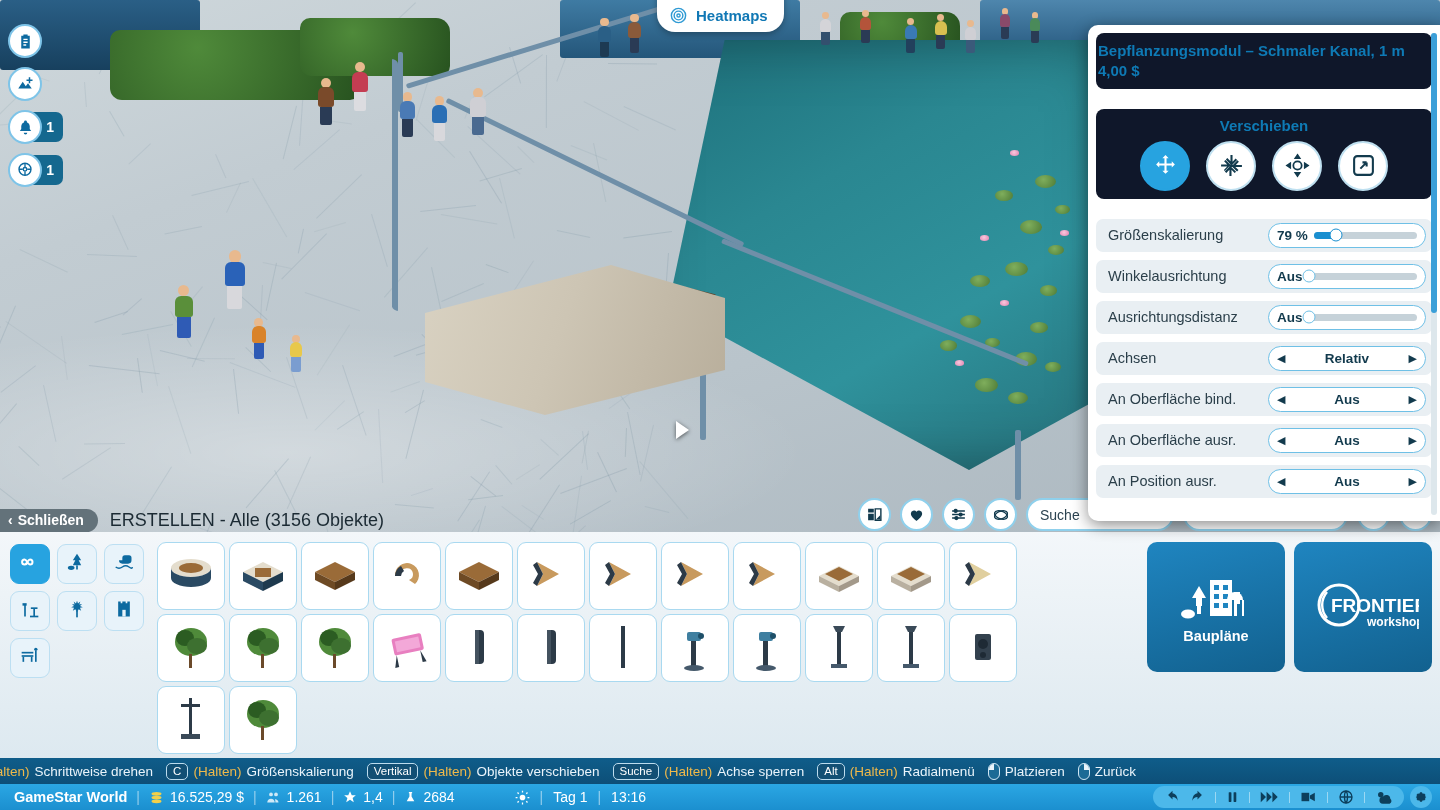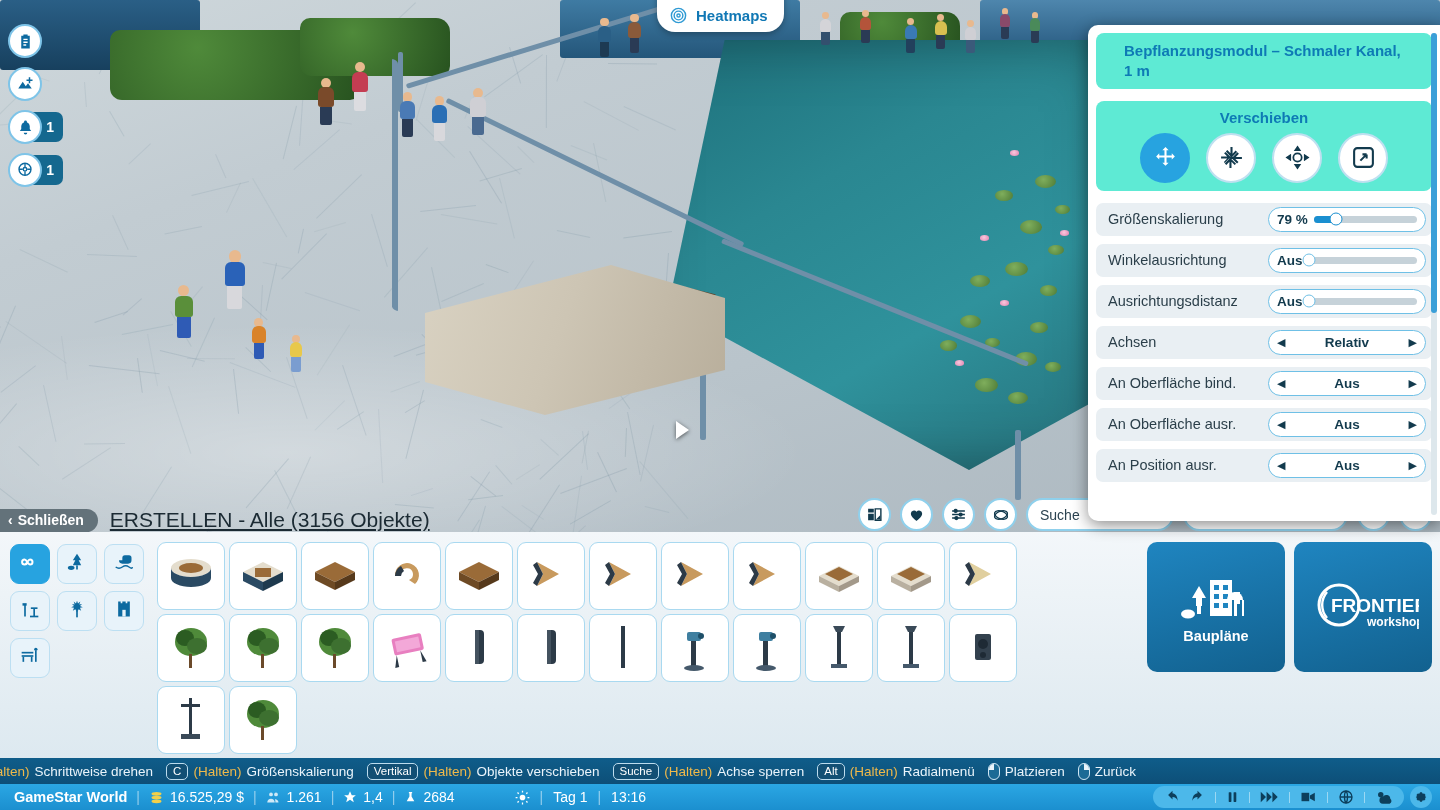--- a/index.html
+++ b/index.html
@@ -111,21 +111,21 @@
     padding: 0 8px 0 12px; gap: 9px; flex: 0 0 auto;
   }
   .settings-head .title { color: #fff; font-weight: bold; font-size: 17px; flex: 1; }
   .head-close {
     width: 26px; height: 26px; border-radius: 50%; background: #fff;
     display: flex; align-items: center; justify-content: center;
     color: #123; font-size: 15px; font-weight: bold;
   }
   .settings-body { flex: 1; position: relative; padding: 8px; overflow: hidden; }
   .card {
-    background: #5eead4; border-radius: 8px; padding: 8px 28px; margin-bottom: 12px;
+    background: #0f172a; border-radius: 8px; padding: 8px 2px; margin-bottom: 20px;
   }
   .item-name { color: #0e7ab5; font-weight: bold; font-size: 15px; line-height: 1.33; }
   .move-title { color: #0e7ab5; font-weight: bold; font-size: 15px; text-align: center; margin-bottom: 7px; }
   .move-row { display: flex; justify-content: center; gap: 16px; }
   .move-btn {
     width: 50px; height: 50px; border-radius: 50%; background: #fff;
     border: 2px solid #bfe0f0; display: flex; align-items: center; justify-content: center;
     color: #123a4d;
   }
   .move-btn.active { background: #27a3e0; border-color: #27a3e0; color: #fff; }
@@ -166,21 +166,21 @@
   }
   .browser-top {
     position: absolute; left: 0; right: 0; top: -24px; height: 24px;
     display: flex; align-items: center; gap: 12px;
   }
   .close-pill {
     height: 23px; background: #63727a; color: #fff; border-radius: 0 12px 12px 0;
     display: flex; align-items: center; gap: 5px; padding: 0 14px 0 8px;
     font-size: 14px; font-weight: bold;
   }
-  .browser-title { color: #1b2a33; font-size: 21px; text-decoration: underline; }
+  .browser-title { color: #1b2a33; font-size: 18px; }
   .toolbar {
     position: absolute; right: 8px; top: -34px; display: flex; align-items: center; gap: 9px;
   }
   .tbtn {
     width: 33px; height: 33px; border-radius: 50%; background: #fff;
     border: 2px solid #8fd0ec; display: flex; align-items: center; justify-content: center;
     color: #123a4d;
   }
   .search {
     width: 148px; height: 33px; border-radius: 17px; background: #fff;
@@ -626,20 +626,21 @@
         <circle cx="12" cy="12" r="5.5"></circle>
         <circle cx="12" cy="12" r="2"></circle>
       </svg>
     <span>Heatmaps</span>
   </div>
 
   <div class="settings">
     <div class="settings-body">
       <div class="card">
         <div class="item-name">Bepflanzungsmodul – Schmaler Kanal, 1 m</div>
+        <div class="item-name">4,00 $</div>
       </div>
       <div class="card">
         <div class="move-title">Verschieben</div>
         <div class="move-row">
           <div class="move-btn active">
             <svg width="25" height="25" viewBox="0 0 24 24" fill="currentColor">
                 <path d="M12 2l3 3h-2v5h5V8l3 3-3 3v-2h-5v5h2l-3 3-3-3h2v-5H6v2l-3-3 3-3v2h5V5H9l3-3z"></path>
               </svg>
           </div>
           <div class="move-btn">

